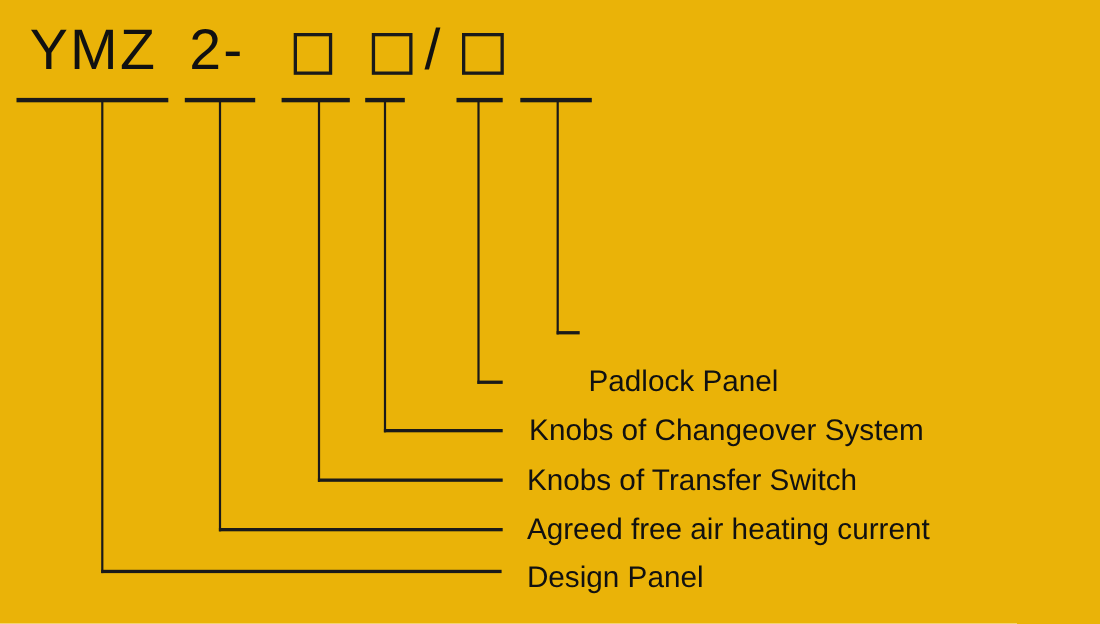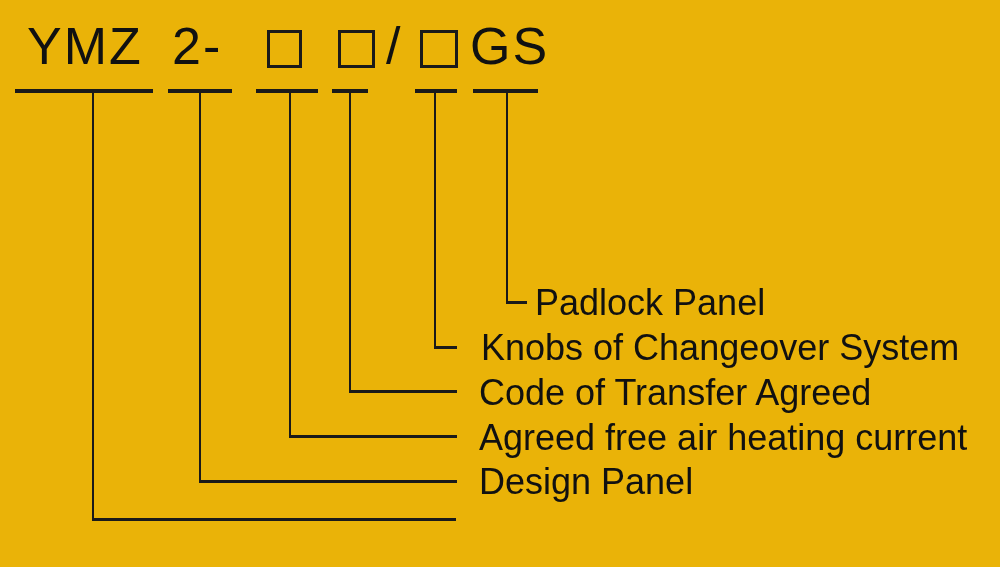--- a/index.html
+++ b/index.html
@@ -34,38 +34,38 @@
   .line {
     position: absolute;
     background: var(--line, #1a1a1a);
   }
   .underline { top: 89px; height: 4px; }
   .vline { width: 2px; top: 92px; }
   .hline { height: 3px; }
   
   .label {
     position: absolute;
-    font-size: 36px;
+    font-size: 27px;
     line-height: 33px;
     white-space: nowrap;
     color: var(--text, #111111);
+    margin-top: 44px;
   }
 </style>
 </head>
 <body>
 
 <div class="stage" style="--line: #1a1a1a; --text: #111111; background: #eab308;">
 
   <span class="code-part" style="left:27px">YMZ</span>
   <span class="code-part" style="left:172px">2-</span>
   <span class="ph-box" style="left:267px;width:35px"></span>
   <span class="ph-box" style="left:338px;width:37px"></span>
   <span class="code-part" style="left:386px">/</span>
   <span class="ph-box" style="left:420px;width:38px"></span>
-  <span class="code-part" style="left:470px">GS</span>
 
   <div class="line underline" style="left:15px;width:138px"></div>
   <div class="line underline" style="left:168px;width:64px"></div>
   <div class="line underline" style="left:256px;width:62px"></div>
   <div class="line underline" style="left:332px;width:36px"></div>
   <div class="line underline" style="left:415px;width:42px"></div>
   <div class="line underline" style="left:473px;width:65px"></div>
 
   <div class="line vline" style="left:92px;height:429px"></div>
   <div class="line vline" style="left:199px;height:391px"></div>
@@ -76,17 +76,17 @@
 
   <div class="line hline" style="left:92px;top:518px;width:364px"></div>
   <div class="line hline" style="left:199px;top:480px;width:258px"></div>
   <div class="line hline" style="left:289px;top:435px;width:168px"></div>
   <div class="line hline" style="left:349px;top:390px;width:108px"></div>
   <div class="line hline" style="left:434px;top:346px;width:23px"></div>
   <div class="line hline" style="left:506px;top:301px;width:21px"></div>
 
   <div class="label" style="left:535px;top:286px">Padlock Panel</div>
   <div class="label" style="left:481px;top:331px">Knobs of Changeover System</div>
-  <div class="label" style="left:479px;top:376px">Code of Transfer Agreed</div>
+  <div class="label" style="left:479px;top:376px">Knobs of Transfer Switch</div>
   <div class="label" style="left:479px;top:421px">Agreed free air heating current</div>
   <div class="label" style="left:479px;top:465px">Design Panel</div>
 
 </div>
 
 </body></html>

